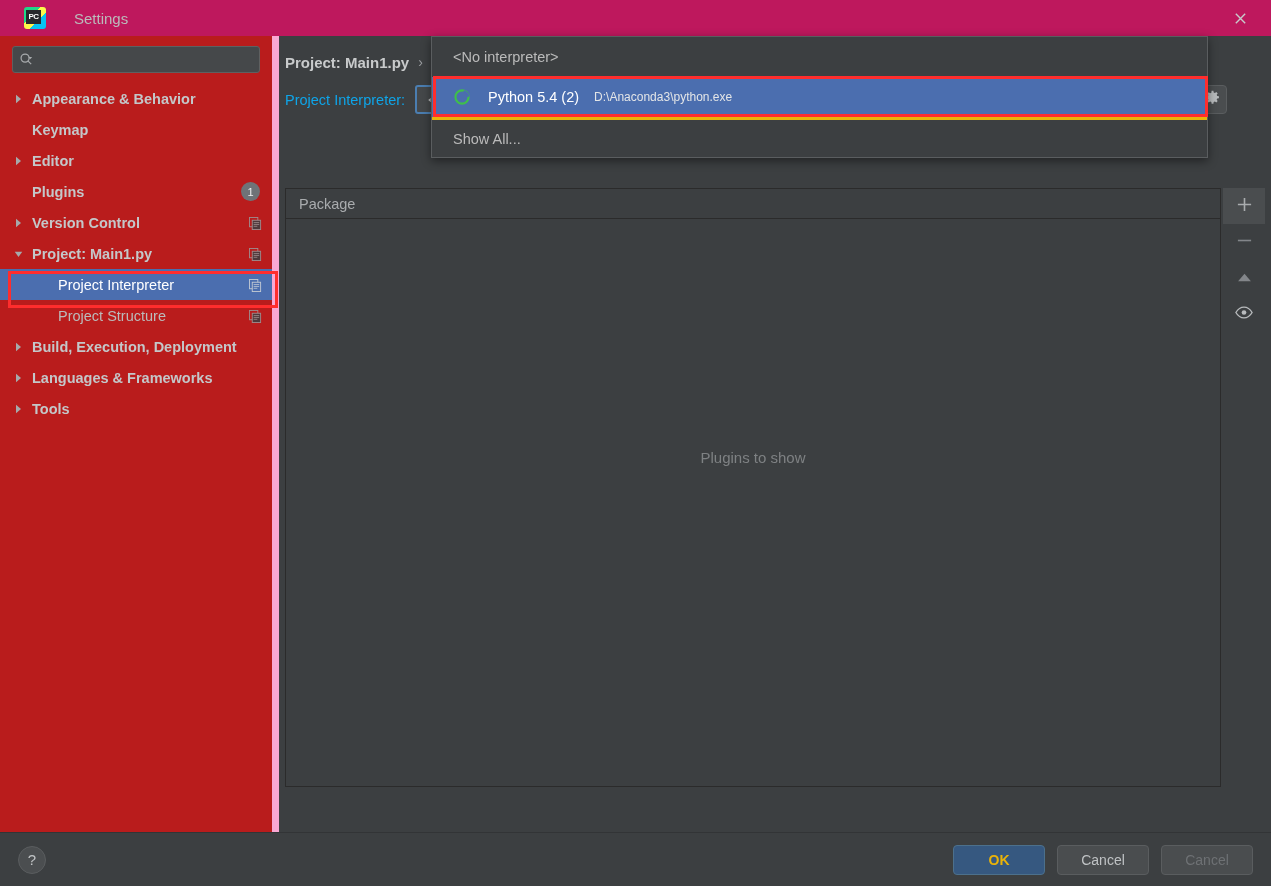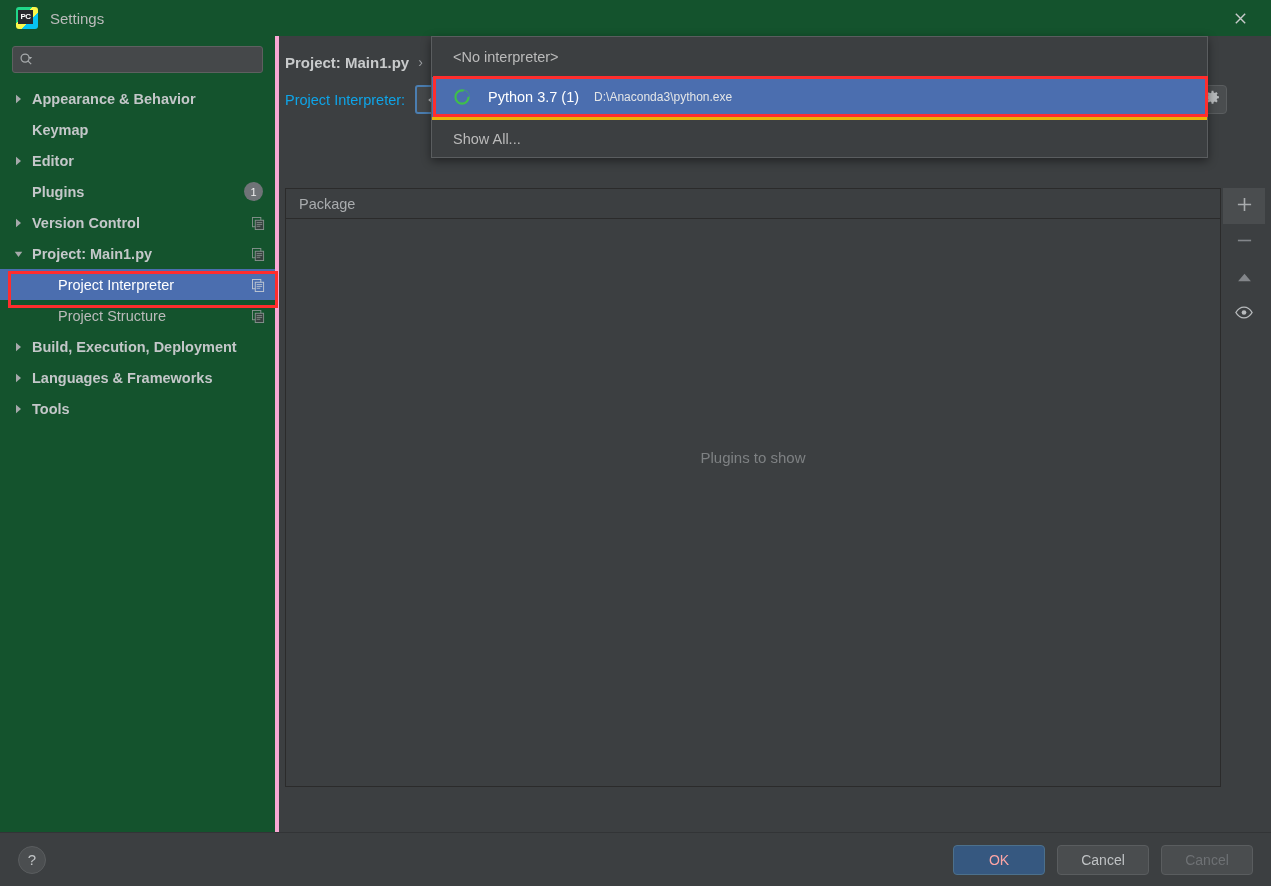--- a/index.html
+++ b/index.html
@@ -14,24 +14,25 @@
   .window {
     position: relative;
     width: 1271px; height: 886px;
     background: #3c3f41;
     display: flex; flex-direction: column;
   }
 
   
   .titlebar {
     height: 36px; flex: 0 0 36px;
-    background: #14532d;
-    display: flex; align-items: center;
-    padding-left: 16px;
-    position: relative;
+    background: #be185d;
+    display: flex; align-items: center;
+    padding-left: 24px;
+    position: relative;
+    gap: 16px;
   }
   .pc-logo {
     width: 22px; height: 22px; flex: 0 0 22px;
     border-radius: 3px;
     position: relative;
     background: linear-gradient(135deg, #21d789 0%, #21d789 38%, #fcf84a 38%, #fcf84a 62%, #07c3f2 62%);
     overflow: hidden;
   }
   .pc-logo::after {
     content: "PC";
@@ -57,22 +58,22 @@
     color: #c8cacb; font-size: 20px; line-height: 1;
     cursor: pointer;
   }
 
   
   .body-row { flex: 1 1 auto; display: flex; min-height: 0; position: relative; }
 
   
   .sidebar {
     width: 279px; flex: 0 0 279px;
-    background: #14532d;
-    border-right: 4px solid #f9a8d4;
+    background: #b91c1c;
+    border-right: 7px solid #f9a8d4;
     padding-top: 10px;
     position: relative;
   }
   .search-wrap { padding: 0 12px 8px 12px; }
   .search-box {
     height: 27px;
     background: #45484a;
     border: 1px solid #5e6060;
     border-radius: 3px;
     display: flex; align-items: center;
@@ -260,21 +261,21 @@
     min-width: 92px; height: 30px;
     margin-left: 12px;
     border-radius: 4px;
     font-size: 14px;
     display: flex; align-items: center; justify-content: center;
     cursor: pointer;
     border: 1px solid #5a5d5f;
     background: #4a4d4f;
     color: #bfc2c4;
   }
-  .btn.primary { background: #365880; border-color: #4c708c; color: #fca5a5; font-weight: normal; }
+  .btn.primary { background: #365880; border-color: #4c708c; color: #eab308; font-weight: bold; }
   .btn.disabled { color: #6e7174; }
 
   .watermark {
     position: absolute;
     right: 10px; bottom: 8px;
     color: #a7aaad;
     font-size: 21px;
     opacity: .85;
     white-space: nowrap;
     z-index: 50;
@@ -515,21 +516,21 @@
         <div class="dd-item">
           <span>&lt;No interpreter&gt;</span>
         </div>
         <div class="dd-item selected">
           <span class="conda-icon">
             <svg viewBox="0 0 20 20" width="18" height="18">
               <circle cx="10" cy="10" r="7.3" fill="none" stroke="#3fbf4b" stroke-width="2.4"></circle>
               <path d="M13 4 A7.3 7.3 0 0 1 16.5 8.5" stroke="#4b6eaf" stroke-width="3" fill="none" stroke-linecap="round"></path>
             </svg>
           </span>
-          <span class="dd-main">Python 3.7 (1)</span>
+          <span class="dd-main">Python 5.4 (2)</span>
           <span class="dd-path">D:\Anaconda3\python.exe</span>
         </div>
         <div class="dd-item sep-top">
           <span>Show All...</span>
         </div>
 
         <div class="redbox" style="left:1px; top:39px; width:775px; height:41px;"></div>
       </div>
 
     </div>

